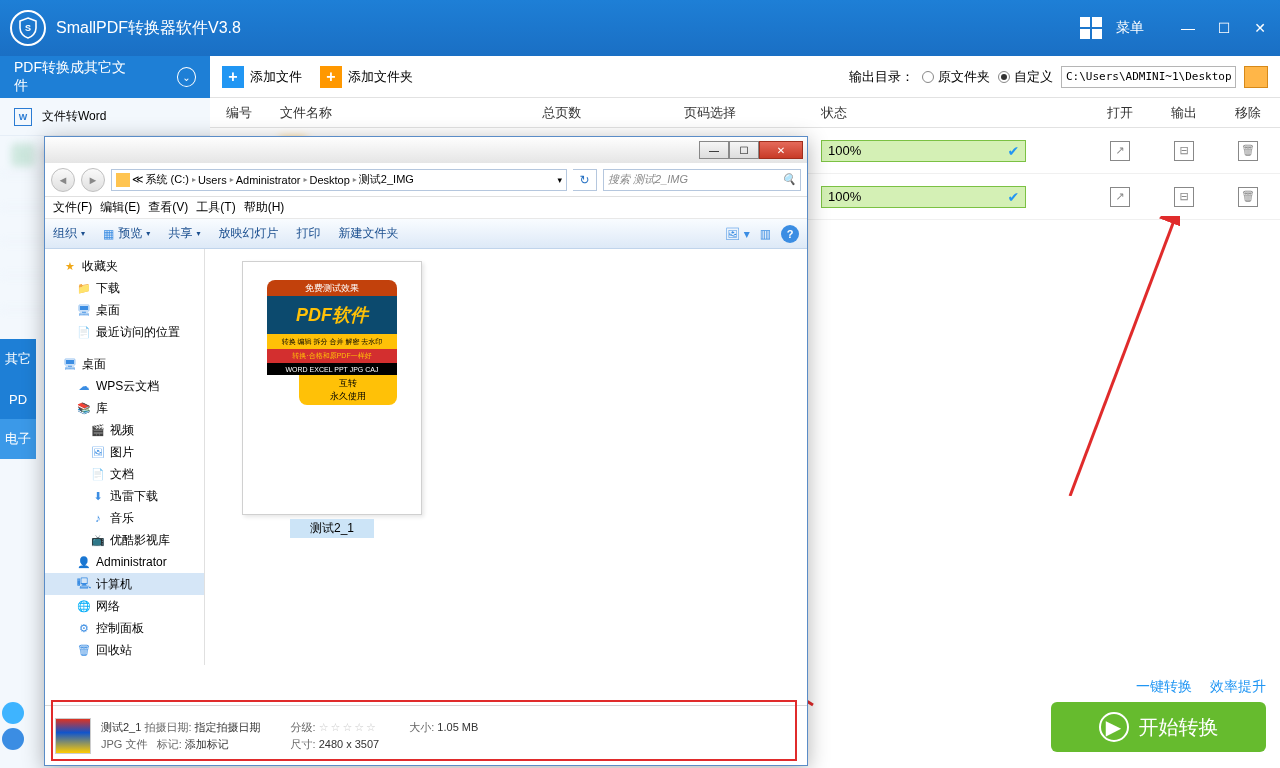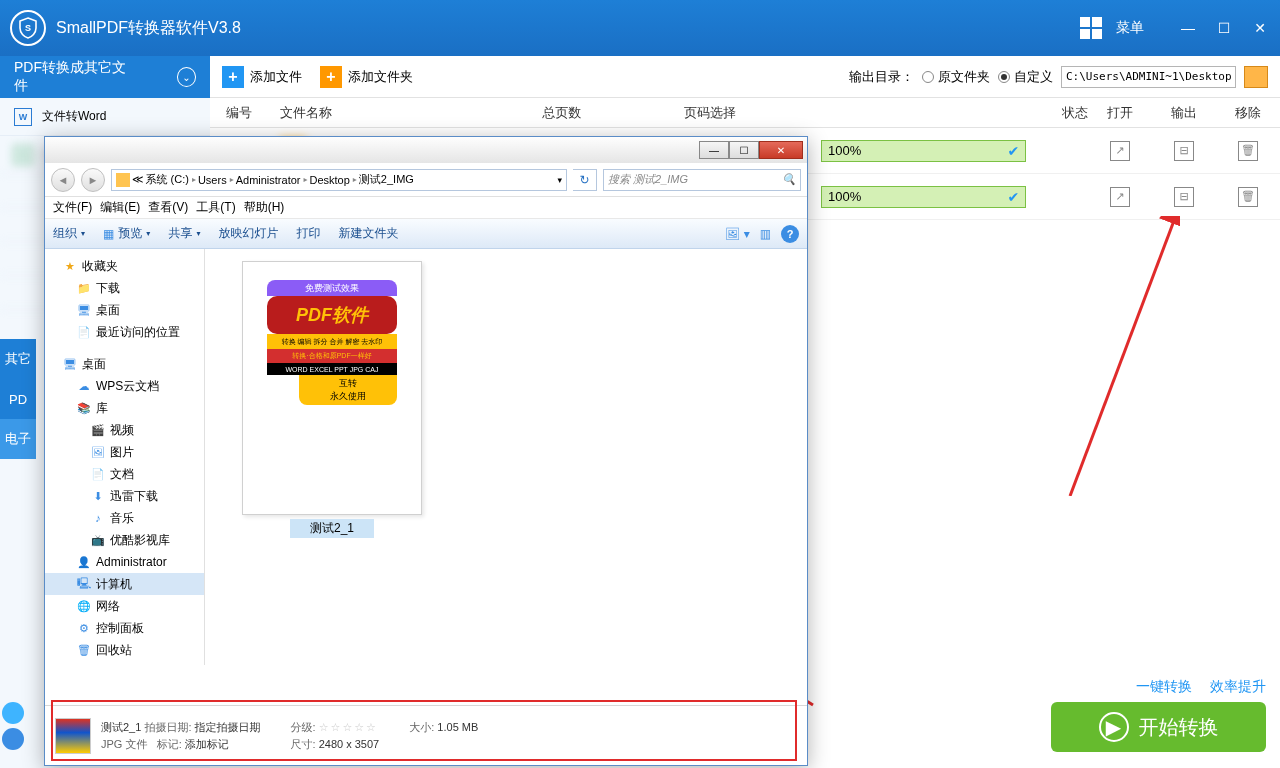--- a/index.html
+++ b/index.html
@@ -43,21 +43,21 @@
     .radio-dot.checked::after { content: ''; position: absolute; top: 2px; left: 2px; width: 6px; height: 6px; background: #333; border-radius: 50%; }
     .path-input { width: 175px; height: 22px; border: 1px solid #b5b5b5; background: #fff; padding: 0 4px; font-family: monospace; font-size: 11px; }
     .folder-btn { width: 24px; height: 22px; background: #ffb648; border: 1px solid #d68919; cursor: pointer; }
     
     
     .grid-head { height: 30px; display: flex; align-items: center; border-bottom: 1px solid #e2e2e2; font-size: 13px; color: #333; }
     .col-num { width: 70px; padding-left: 16px; }
     .col-name { flex: 1.4; text-align: left; }
     .col-pages { flex: 1; text-align: center; }
     .col-sel { flex: 1; text-align: center; }
-    .col-status { flex: 1.8; text-align: right; margin-left: 37px; }
+    .col-status { flex: 1.8; text-align: left; margin-left: 37px; }
     .col-open { width: 64px; text-align: center; }
     .col-out { width: 64px; text-align: center; }
     .col-del { width: 64px; text-align: center; }
     
     
     .grid-body { position: relative; }
     .row { height: 46px; display: flex; align-items: center; border-bottom: 1px solid #f0f0f0; font-size: 13px; }
     .status-bar { width: 205px; height: 22px; background: #d4f0b5; border: 1px solid #7bc143; display: flex; align-items: center; padding: 0 6px; position: relative; }
     .status-check { margin-left: auto; color: #2196f3; font-size: 14px; }
     .action-icon { width: 20px; height: 20px; border: 1.5px solid #888; display: inline-flex; align-items: center; justify-content: center; color: #888; font-size: 11px; cursor: pointer; }
@@ -93,22 +93,22 @@
     .tree-item { height: 22px; display: flex; align-items: center; padding-left: 18px; gap: 5px; font-size: 12px; cursor: pointer; }
     .tree-item.indent { padding-left: 32px; }
     .tree-item.sel { background: #d5e6f7; }
     .tree-group { margin-top: 10px; }
     .tree-icon { width: 14px; height: 14px; display: inline-flex; align-items: center; justify-content: center; font-size: 11px; }
     
     .exp-files { flex: 1; padding: 12px; position: relative; }
     .file-thumb-wrap { width: 230px; display: flex; flex-direction: column; align-items: center; gap: 4px; }
     .file-thumb { width: 180px; height: 254px; background: #fff; border: 1px solid #d0d0d0; box-shadow: 2px 2px 4px rgba(0,0,0,0.1); display: flex; align-items: flex-start; justify-content: center; padding-top: 18px; }
     .thumb-content { width: 130px; }
-    .thumb-banner { height: 16px; background: #8b5cf6; color: #fff; font-size: 9px; display: flex; align-items: center; justify-content: center; border-radius: 8px 8px 0 0; }
-    .thumb-main { height: 38px; background: #b91c1c; display: flex; align-items: center; justify-content: center; border-radius: 10px; }
+    .thumb-banner { height: 16px; background: #c2410c; color: #fff; font-size: 9px; display: flex; align-items: center; justify-content: center; border-radius: 8px 8px 0 0; }
+    .thumb-main { height: 38px; background: #0c4a6e; display: flex; align-items: center; justify-content: center; }
     .thumb-main-text { font-size: 18px; font-weight: bold; font-style: italic; color: #ffc107; }
     .thumb-row1 { height: 15px; background: #ffc107; font-size: 7px; display: flex; align-items: center; justify-content: space-around; }
     .thumb-row2 { height: 14px; background: #d32f2f; color: #ffc107; font-size: 7px; display: flex; align-items: center; justify-content: center; }
     .thumb-row3 { height: 12px; background: #000; color: #fff; font-size: 7px; display: flex; align-items: center; justify-content: center; }
     .thumb-foot { height: 30px; background: #ffc107; display: flex; flex-direction: column; align-items: center; justify-content: center; font-size: 9px; border-radius: 0 0 8px 8px; margin-left: 32px; }
     .file-name { font-size: 12px; background: #cce4f7; padding: 1px 20px; }
     
     
     .arrow-red { position: absolute; pointer-events: none; }
     .arrow1 { left: 450px; top: 216px; width: 730px; height: 280px; }

